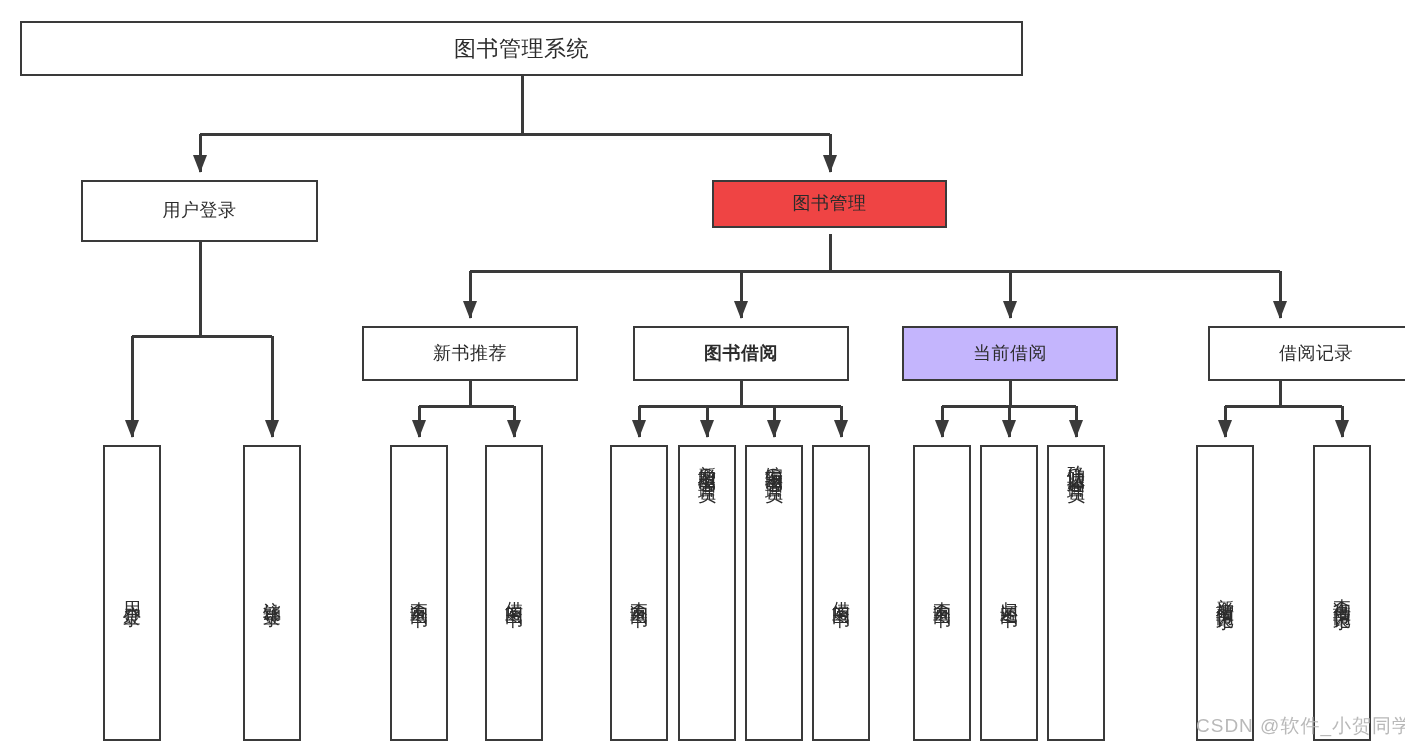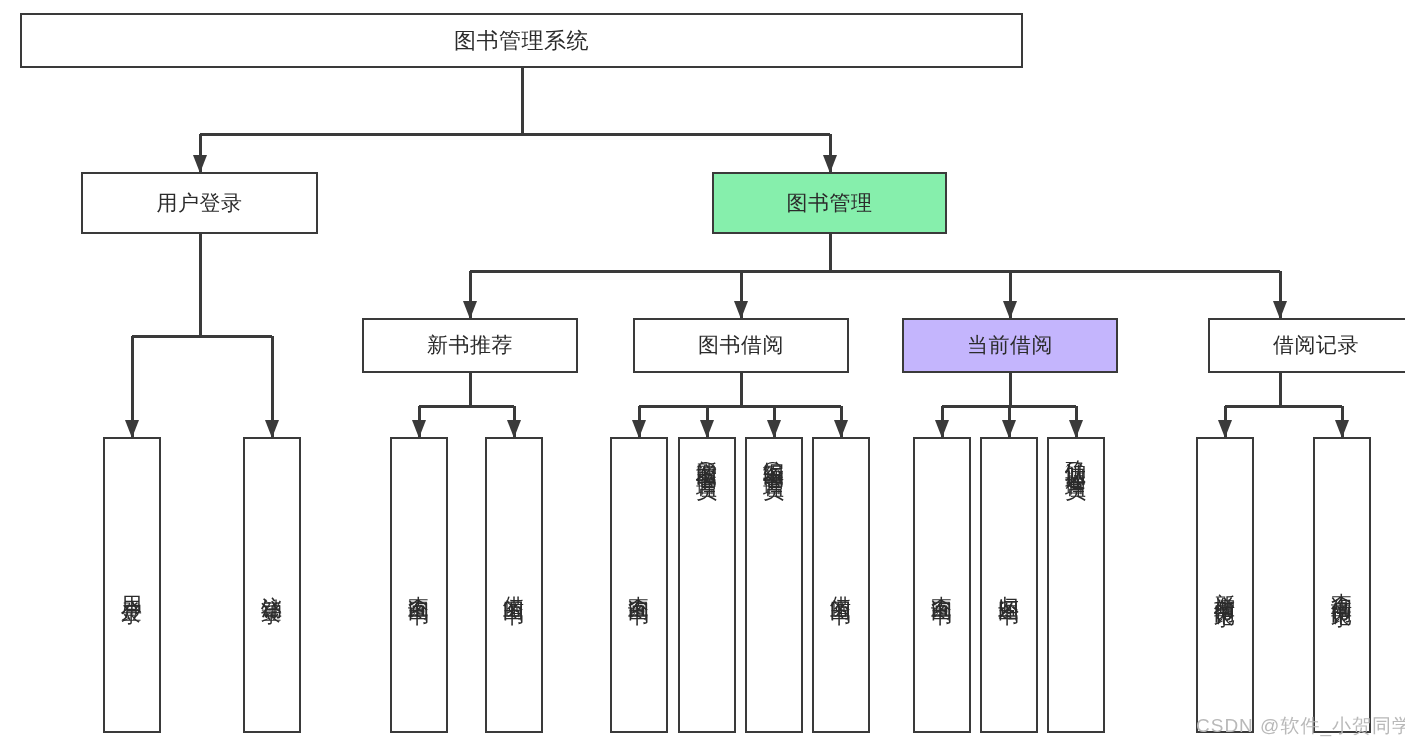--- a/index.html
+++ b/index.html
@@ -23,24 +23,25 @@
     height: 747px;
   }
   .node-box {
     position: absolute;
     box-sizing: border-box;
     background: #ffffff;
     border: 2px solid #15803d;
     display: flex;
     align-items: center;
     justify-content: center;
+    margin-top: 8px;
   }
   .node-label {
     color: #2b2b2b;
-    font-size: 21px;
+    font-size: 18px;
     line-height: 1.18;
     letter-spacing: 0.5px;
     white-space: nowrap;
     text-align: center;
     user-select: none;
   }
   .node-box.vertical .node-label {
     writing-mode: vertical-rl;
     text-orientation: upright;
     white-space: normal;
@@ -132,28 +133,28 @@
       <line x1="1342" y1="406" x2="1342" y2="437" stroke="#3a3a3a" stroke-width="3" shape-rendering="crispEdges"></line>
       <polygon points="1335,420 1349,420 1342,438" fill="#3a3a3a"></polygon>
     </svg>
   <div id="node-layer">
       <div class="node-box" style="left: 20px; top: 13px; width: 1003px; height: 55px; border-color: rgb(58, 58, 58); background: rgb(255, 255, 255);">
         <span class="node-label" style="color: rgb(43, 43, 43); font-size: 22px;">图书管理系统</span>
       </div>
       <div class="node-box" style="left: 81px; top: 172px; width: 237px; height: 62px; border-color: rgb(58, 58, 58); background: rgb(255, 255, 255);">
         <span class="node-label" style="color: rgb(43, 43, 43);">用户登录</span>
       </div>
-      <div class="node-box" style="left: 712px; top: 172px; width: 235px; height: 62px; border-color: rgb(58, 58, 58); background: #86efac;">
+      <div class="node-box" style="left: 712px; top: 172px; width: 235px; height: 48px; border-color: rgb(58, 58, 58); background: #ef4444;">
         <span class="node-label" style="color: rgb(43, 43, 43);">图书管理</span>
       </div>
       <div class="node-box" style="left: 362px; top: 318px; width: 216px; height: 55px; border-color: rgb(58, 58, 58); background: rgb(255, 255, 255);">
         <span class="node-label" style="color: rgb(43, 43, 43);">新书推荐</span>
       </div>
       <div class="node-box" style="left: 633px; top: 318px; width: 216px; height: 55px; border-color: rgb(58, 58, 58); background: rgb(255, 255, 255);">
-        <span class="node-label" style="color: rgb(43, 43, 43);">图书借阅</span>
+        <span class="node-label" style="color: rgb(43, 43, 43); font-weight: bold;">图书借阅</span>
       </div>
       <div class="node-box" style="left: 902px; top: 318px; width: 216px; height: 55px; border-color: rgb(58, 58, 58); background: #c4b5fd;">
         <span class="node-label" style="color: rgb(43, 43, 43);">当前借阅</span>
       </div>
       <div class="node-box" style="left: 1208px; top: 318px; width: 216px; height: 55px; border-color: rgb(58, 58, 58); background: rgb(255, 255, 255);">
         <span class="node-label" style="color: rgb(43, 43, 43);">借阅记录</span>
       </div>
       <div class="node-box vertical centered" style="left: 103px; top: 437px; width: 58px; height: 296px; border-color: rgb(58, 58, 58); background: rgb(255, 255, 255);">
         <span class="node-label" style="color: rgb(43, 43, 43);">用户登录</span>
       </div>

